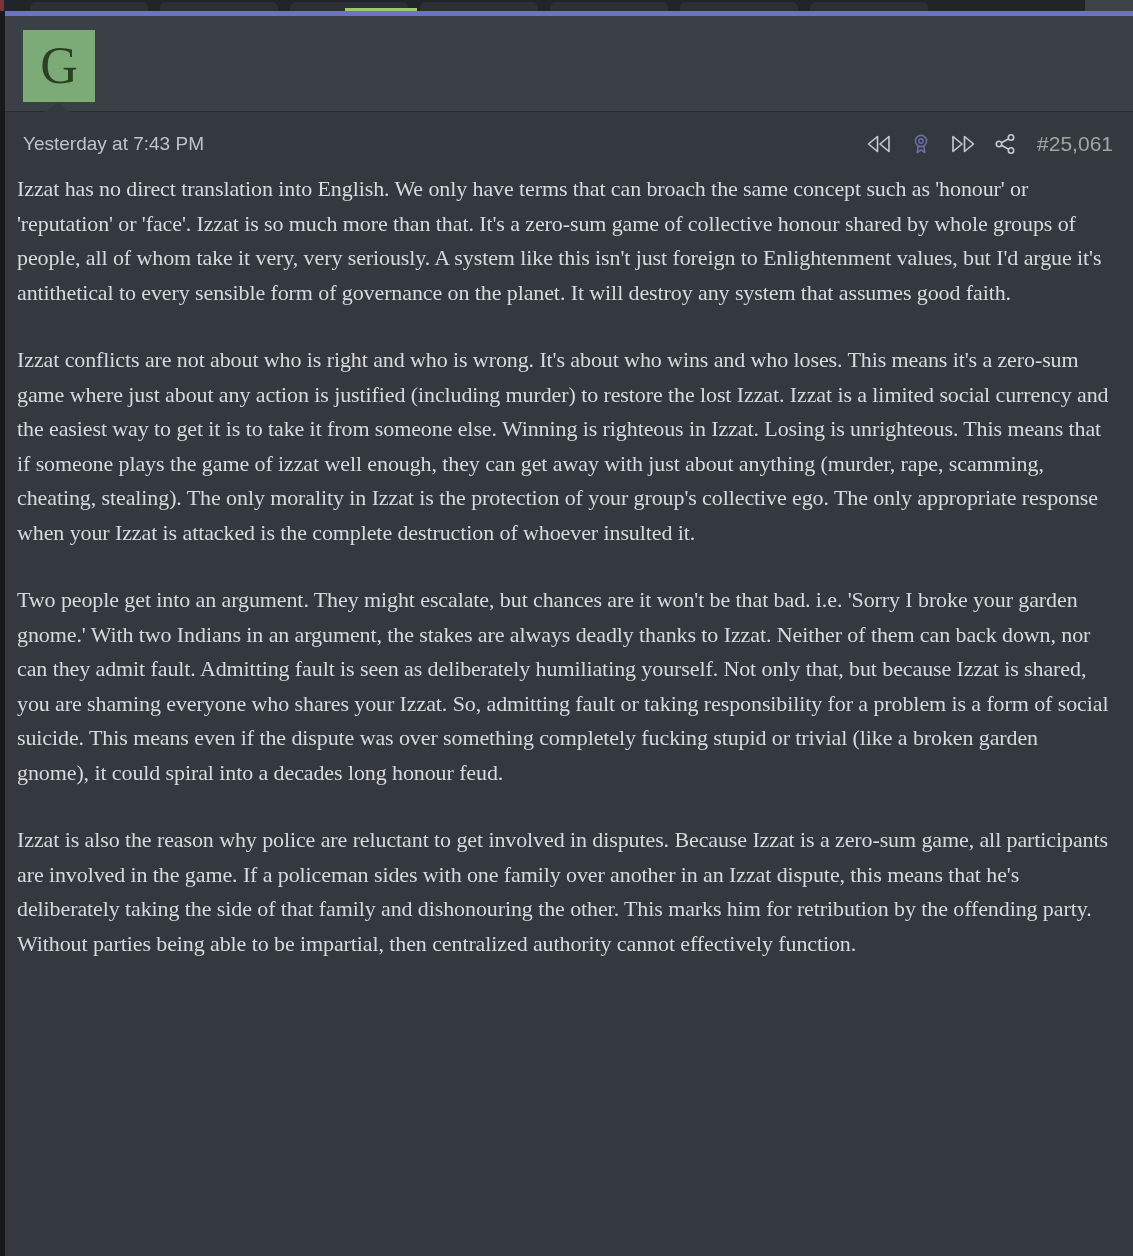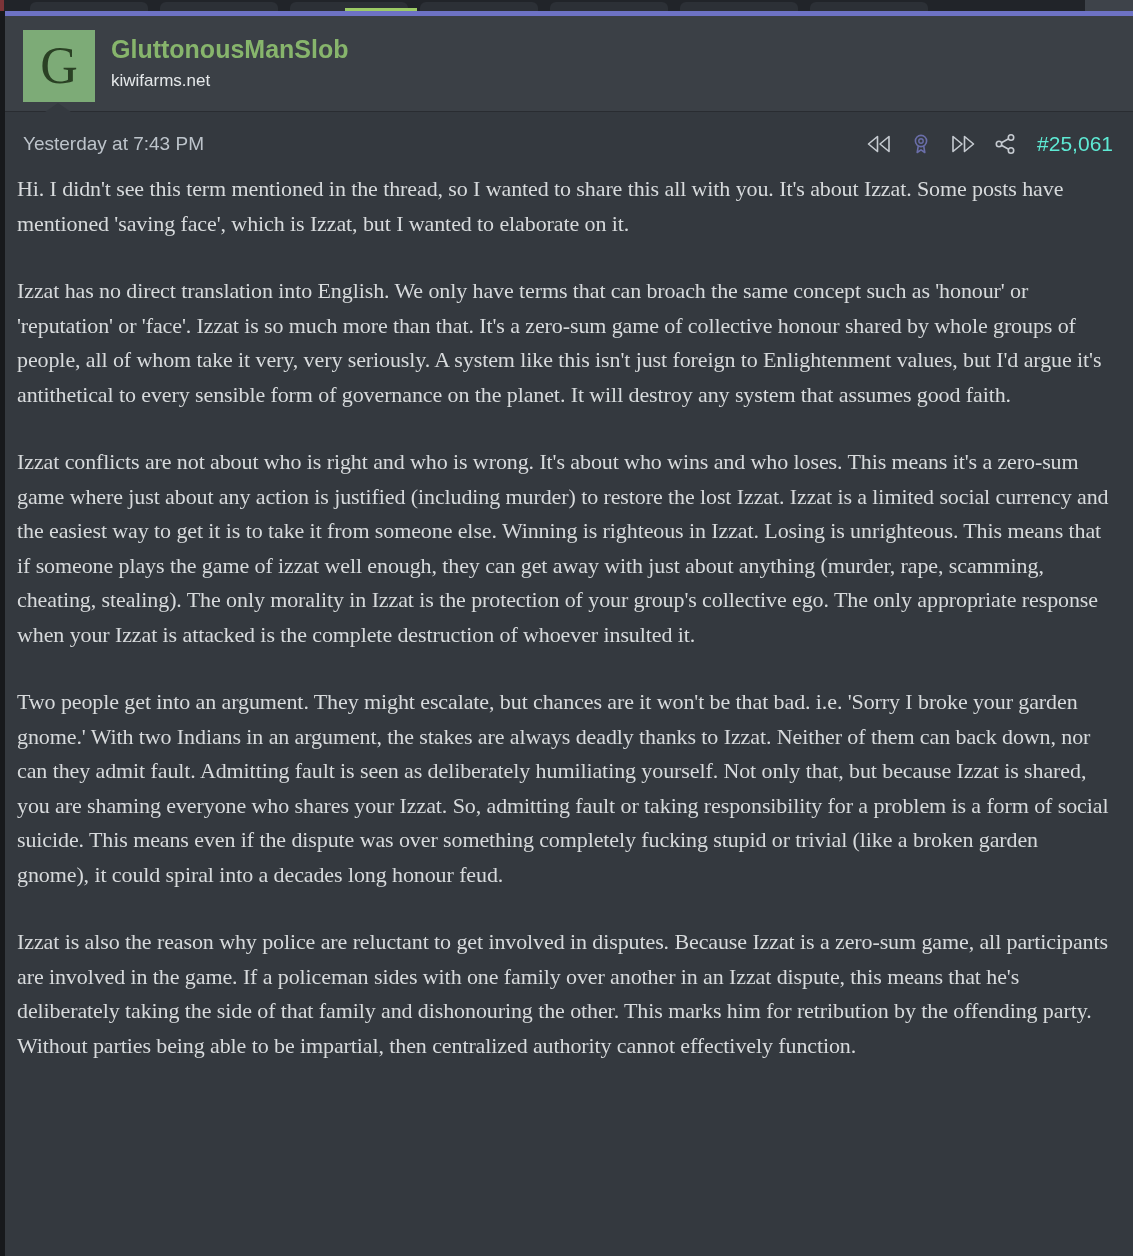--- a/index.html
+++ b/index.html
@@ -59,21 +59,21 @@
 
   .post-body{position:relative;}
   .meta-row{
     display:flex;justify-content:space-between;align-items:center;
     padding:18px 20px 0 18px;height:28px;
   }
   .timestamp{color:#bdc4cb;font-size:19px;text-decoration:none;cursor:pointer;}
   .meta-actions{display:flex;align-items:center;gap:17px;}
   .icon-btn{display:inline-flex;align-items:center;color:#c6cbd1;cursor:pointer;}
   .icon-btn.award{color:#6a6ea9;}
-  .post-number{color:#5eead4;font-size:21px;text-decoration:none;cursor:pointer;margin-left:3px;}
+  .post-number{color:#a3a3a3;font-size:21px;text-decoration:none;cursor:pointer;margin-left:3px;}
 
   .message{padding:0 24px 24px 12px;}
   .message p{
     margin:0;max-width:1096px;
     font-family:"Liberation Serif", serif;
     font-size:22px;line-height:34.5px;letter-spacing:-0.1px;
     color:#d7dadc;
   }
   .message p:first-child{margin-top:14px;}
   .message p + p{margin-top:33px;}
@@ -96,24 +96,20 @@
     <div class="right-box"></div>
   </div>
 
   <div class="left-gutter"></div>
 
   <article class="post-card">
 
     <header class="post-header">
       <div class="avatar">
         <span>G</span>
-      </div>
-      <div class="user-info">
-        <a class="username">GluttonousManSlob</a>
-        <div class="user-domain">kiwifarms.net</div>
       </div>
       <div class="header-notch"></div>
     </header>
 
     <div class="post-body">
 
       <div class="meta-row">
         <a class="timestamp">Yesterday at 7:43 PM</a>
         <div class="meta-actions">
           <span class="icon-btn">
@@ -142,21 +138,20 @@
               <circle cx="18" cy="18.5" r="2.7" fill="none" stroke="currentColor" stroke-width="1.6"></circle>
               <line x1="8.4" y1="10.7" x2="15.6" y2="6.8" stroke="currentColor" stroke-width="1.6"></line>
               <line x1="8.4" y1="13.3" x2="15.6" y2="17.2" stroke="currentColor" stroke-width="1.6"></line>
             </svg>
           </span>
           <a class="post-number">#25,061</a>
         </div>
       </div>
 
       <div class="message">
-        <p>Hi. I didn't see this term mentioned in the thread, so I wanted to share this all with you. It's about Izzat. Some posts have mentioned 'saving face', which is Izzat, but I wanted to elaborate on it.</p>
         <p>Izzat has no direct translation into English. We only have terms that can broach the same concept such as 'honour' or 'reputation' or 'face'. Izzat is so much more than that. It's a zero-sum game of collective honour shared by whole groups of people, all of whom take it very, very seriously. A system like this isn't just foreign to Enlightenment values, but I'd argue it's antithetical to every sensible form of governance on the planet. It will destroy any system that assumes good faith.</p>
         <p>Izzat conflicts are not about who is right and who is wrong. It's about who wins and who loses. This means it's a zero-sum game where just about any action is justified (including murder) to restore the lost Izzat. Izzat is a limited social currency and the easiest way to get it is to take it from someone else. Winning is righteous in Izzat. Losing is unrighteous. This means that if someone plays the game of izzat well enough, they can get away with just about anything (murder, rape, scamming, cheating, stealing). The only morality in Izzat is the protection of your group's collective ego. The only appropriate response when your Izzat is attacked is the complete destruction of whoever insulted it.</p>
         <p>Two people get into an argument. They might escalate, but chances are it won't be that bad. i.e. 'Sorry I broke your garden gnome.' With two Indians in an argument, the stakes are always deadly thanks to Izzat. Neither of them can back down, nor can they admit fault. Admitting fault is seen as deliberately humiliating yourself. Not only that, but because Izzat is shared, you are shaming everyone who shares your Izzat. So, admitting fault or taking responsibility for a problem is a form of social suicide. This means even if the dispute was over something completely fucking stupid or trivial (like a broken garden gnome), it could spiral into a decades long honour feud.</p>
         <p>Izzat is also the reason why police are reluctant to get involved in disputes. Because Izzat is a zero-sum game, all participants are involved in the game. If a policeman sides with one family over another in an Izzat dispute, this means that he's deliberately taking the side of that family and dishonouring the other. This marks him for retribution by the offending party. Without parties being able to be impartial, then centralized authority cannot effectively function.</p>
       </div>
 
     </div>
   </article>
 </div>
 

